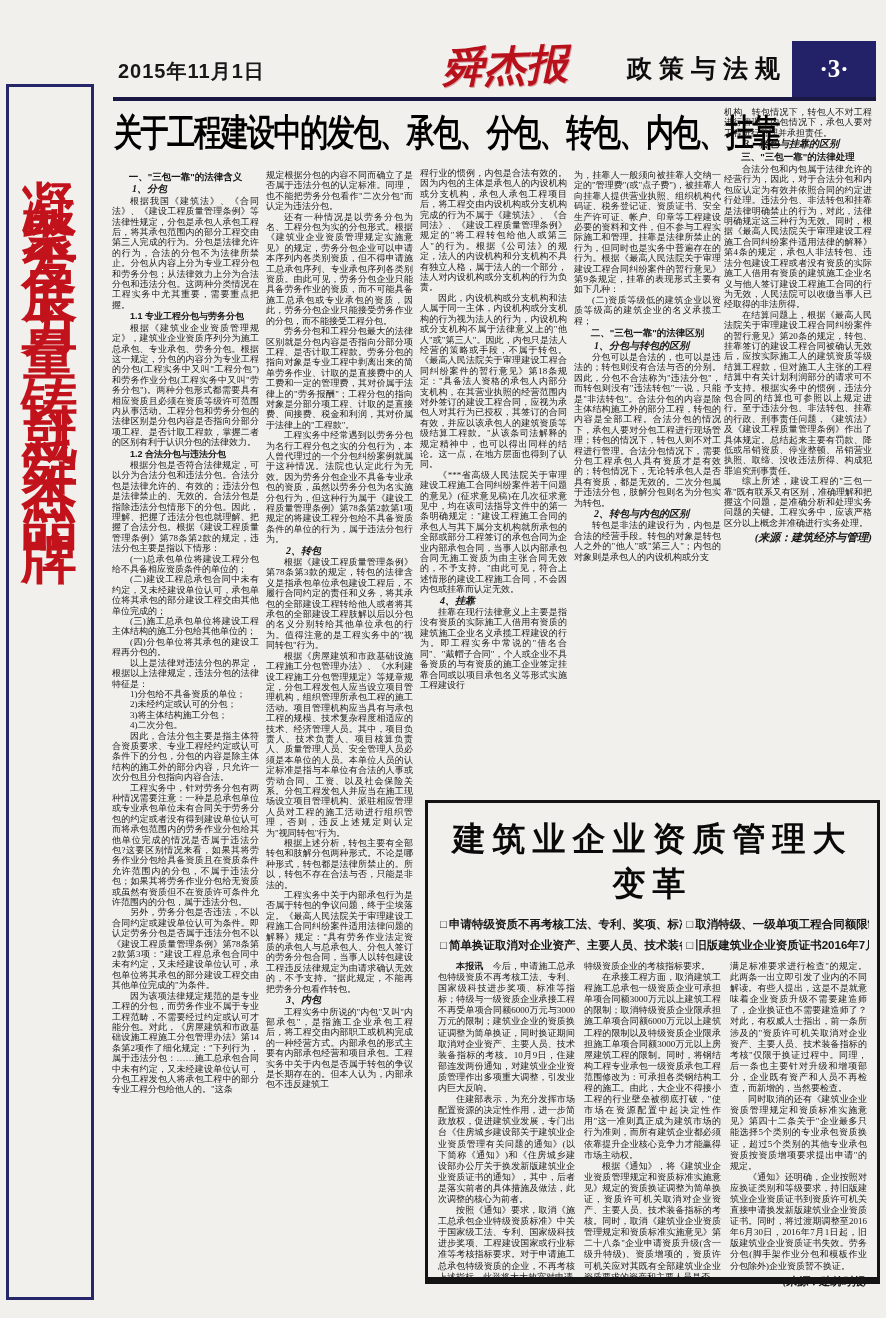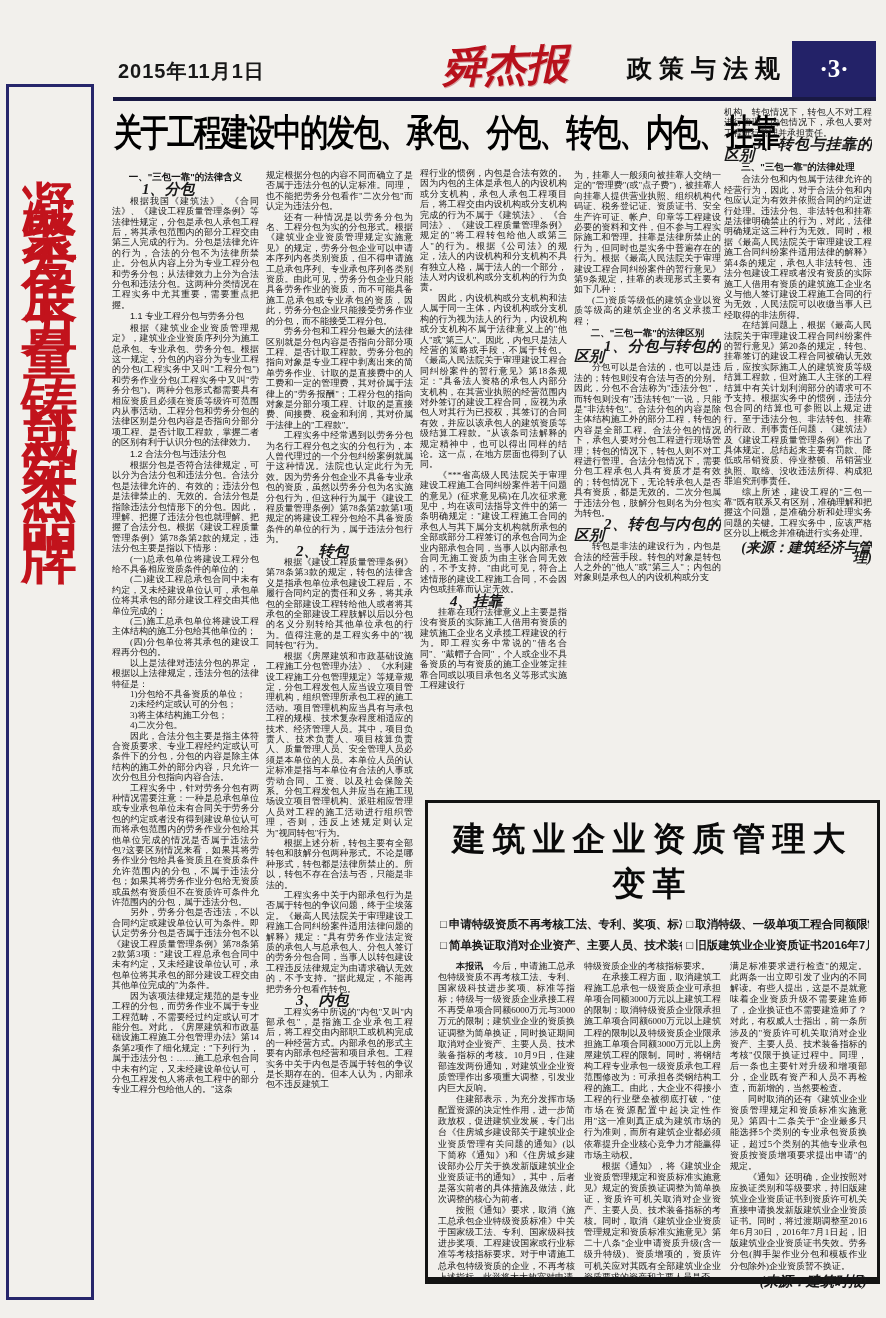--- a/index.html
+++ b/index.html
@@ -41,25 +41,25 @@
   .col-1{left:112px;top:170px;width:147px;height:1136px;}
   .col-2{left:266px;top:170px;width:147px;height:1136px;}
   .col-3{left:420px;top:168px;width:147px;height:618px;}
   .col-4{left:574px;top:170px;width:147px;height:618px;}
   .col-5{left:724px;top:107px;width:148px;height:681px;}
   .para{margin:0;padding:0;}
   .para-p{text-indent:2em;}
   .para-pc{text-indent:0;}
   .para-h1{font-family:"Liberation Sans","DejaVu Sans",sans-serif;font-weight:bold;
     text-align:center;font-size:9.5px;margin:2px 0;}
-  .para-h2{font-weight:bold;font-style:italic;text-indent:2em;font-size:15px;margin:1px 0;}
-  .para-h3{font-family:"Liberation Sans","DejaVu Sans",sans-serif;font-weight:normal;
+  .para-h2{font-weight:bold;font-style:italic;text-indent:2em;font-size:10px;margin:1px 0;}
+  .para-h3{font-family:"Liberation Sans","DejaVu Sans",sans-serif;font-weight:bold;
     text-indent:2em;margin:1px 0;}
   .para-src{font-style:italic;text-align:right;text-indent:0;margin-top:4px;
-    font-weight:bold;font-size:14px;}
+    font-weight:bold;font-size:11px;}
   
   .news-box{left:425px;top:800px;width:455px;height:484px;box-sizing:border-box;
     border:3px solid #141414;border-bottom-width:7px;background:#f2f0ec;
     padding:8px 10px 6px 10px;}
   .box-title{text-align:center;font-weight:bold;font-size:33px;letter-spacing:7px;
     color:#0a0a0a;margin:6px 0 10px 0;font-family:Liberation Sans, sans-serif;}
   .box-bullets{display:grid;grid-template-columns:57% 43%;row-gap:7px;column-gap:4px;
     font-family:"Liberation Sans","DejaVu Sans",sans-serif;font-weight:bold;
     font-size:11.5px;line-height:14px;margin:2px 2px 9px 2px;}
   .bullet{white-space:nowrap;overflow:hidden;}

